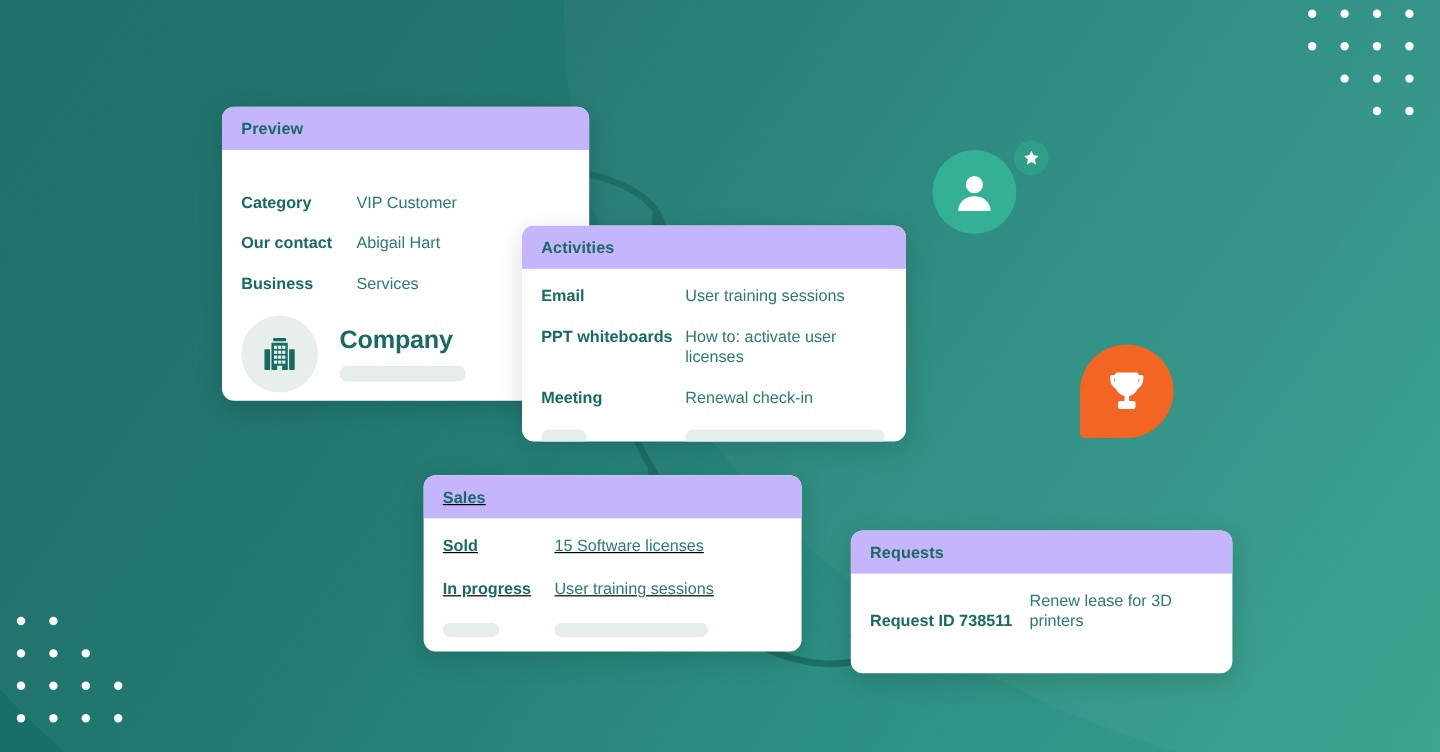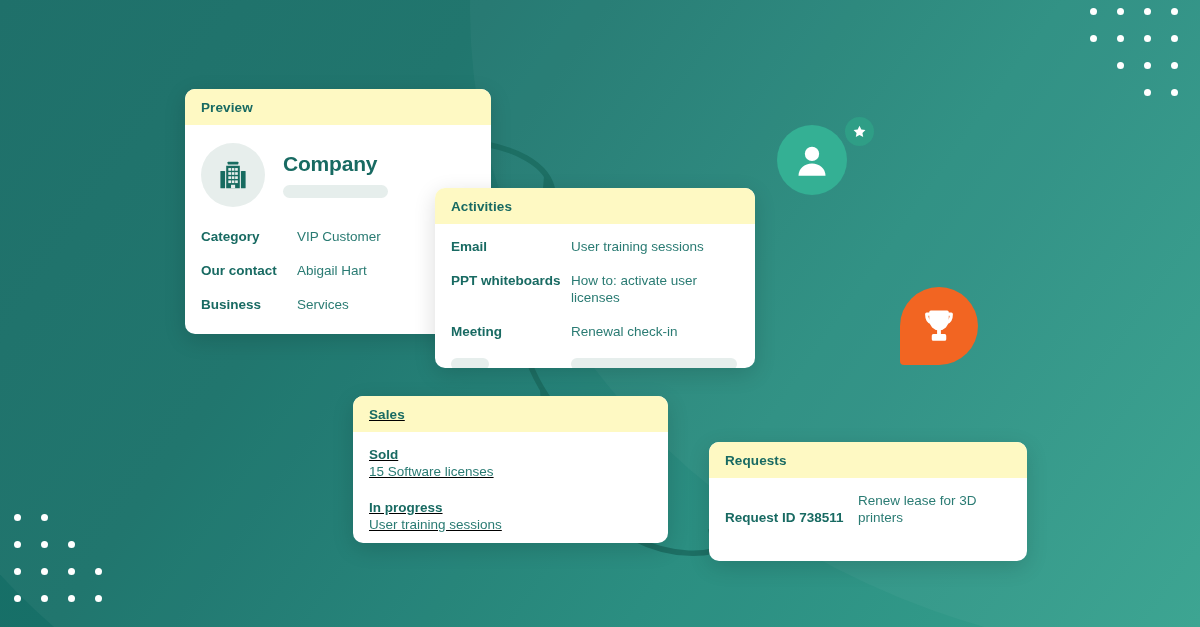--- a/index.html
+++ b/index.html
@@ -43,21 +43,21 @@
 
   
   .card {
     position:absolute;
     background:#ffffff;
     border-radius:10px;
     box-shadow:0 6px 22px rgba(0,0,0,0.14);
     overflow:hidden;
   }
   .card-header {
-    background:#fef9c3;
+    background:#c4b5fd;
     padding:11px 16px 10px 16px;
     font-size:13.5px;
     font-weight:bold;
     color:#186a62;
     letter-spacing:0.1px;
   }
   .card-body { padding:14px 16px 16px 16px; }
 
   .row { display:flex; align-items:flex-start; }
   .row-label {
@@ -90,21 +90,21 @@
   #card-activities .card-body { padding-top:15px; }
   #activities-rows .row { margin-bottom:17px; }
   #activities-rows .row-label { width:120px; }
   #activities-ph-row { display:flex; align-items:center; margin-top:4px; }
   #activities-ph-a { width:38px; }
   #activities-ph-b { width:166px; margin-left:82px; }
 
   
   #card-sales { left:353px; top:396px; width:315px; height:147px;text-decoration:underline; }
   #card-sales .card-body { padding-top:15px; }
-  #sales-rows .row { margin-bottom:19px;flex-direction:column; }
+  #sales-rows .row { margin-bottom:19px; }
   #sales-rows .row-label { width:93px; }
   #sales-ph-row { display:flex; align-items:center; margin-top:1px; }
   #sales-ph-a { width:47px; }
   #sales-ph-b { width:128px; margin-left:46px; }
 
   
   #card-requests { left:709px; top:396px; width:318px; height:119px;margin-top:46px; }
   #card-requests .card-body { padding-top:15px; }
   #requests-rows .row { margin-bottom:13px; }
   #requests-rows .row:last-child { margin-bottom:0;align-items:flex-end; }
@@ -183,20 +183,34 @@
     <g fill="#1d6f64">
       <path d="M544 176 L 562 198 L 542 202 Z"></path>
       <path d="M540 387 L 561 413 L 541 412 Z"></path>
       <path d="M708 529 L 735 544 L 714 556 Z"></path>
     </g>
   </svg>
 
   <div class="card" id="card-preview">
     <div class="card-header">Preview</div>
     <div class="card-body">
+      <div id="preview-rows">
+        <div class="row">
+          <div class="row-label">Category</div>
+          <div class="row-value">VIP Customer</div>
+        </div>
+        <div class="row">
+          <div class="row-label">Our contact</div>
+          <div class="row-value">Abigail Hart</div>
+        </div>
+        <div class="row">
+          <div class="row-label">Business</div>
+          <div class="row-value">Services</div>
+        </div>
+      </div>
       <div id="preview-head-row">
         <div id="company-avatar">
           <svg width="34" height="34" viewBox="0 0 24 24" fill="#176b60">
             <rect x="8.2" y="2.6" width="7.6" height="1.9" rx="0.4"></rect>
             <path d="M7.2 5.4h9.6v16H7.2z"></path>
             <rect x="3.1" y="9.2" width="3.3" height="12.2" rx="0.4"></rect>
             <rect x="17.6" y="9.2" width="3.3" height="12.2" rx="0.4"></rect>
             <g fill="#e7eeec">
               <rect x="8.7" y="7.1" width="1.9" height="1.9"></rect>
               <rect x="11.1" y="7.1" width="1.9" height="1.9"></rect>
@@ -214,34 +228,20 @@
               <rect x="3.9" y="7.9" width="2.9" height="1.1"></rect>
               <rect x="17.2" y="7.9" width="2.9" height="1.1"></rect>
             </g>
           </svg>
         </div>
         <div>
           <div id="company-name">Company</div>
           <div class="ph" id="company-name-ph"></div>
         </div>
       </div>
-      <div id="preview-rows">
-        <div class="row">
-          <div class="row-label">Category</div>
-          <div class="row-value">VIP Customer</div>
-        </div>
-        <div class="row">
-          <div class="row-label">Our contact</div>
-          <div class="row-value">Abigail Hart</div>
-        </div>
-        <div class="row">
-          <div class="row-label">Business</div>
-          <div class="row-value">Services</div>
-        </div>
-      </div>
     </div>
   </div>
 
   <div class="card" id="card-activities">
     <div class="card-header">Activities</div>
     <div class="card-body">
       <div id="activities-rows">
         <div class="row">
           <div class="row-label">Email</div>
           <div class="row-value">User training sessions</div>

